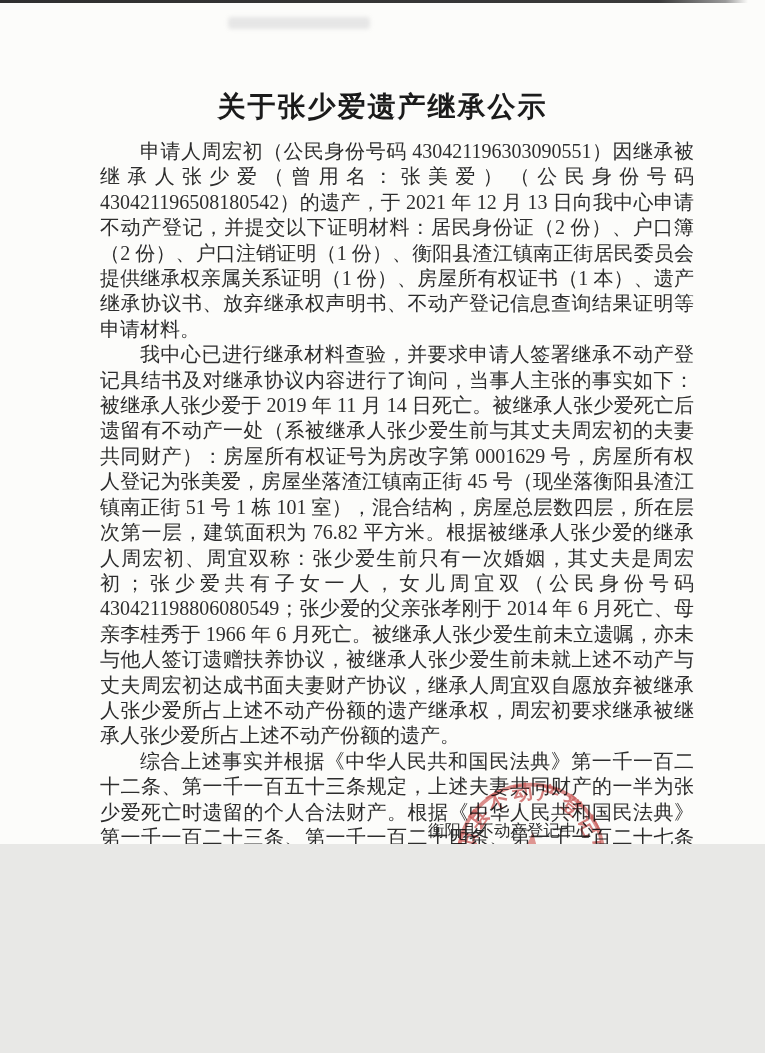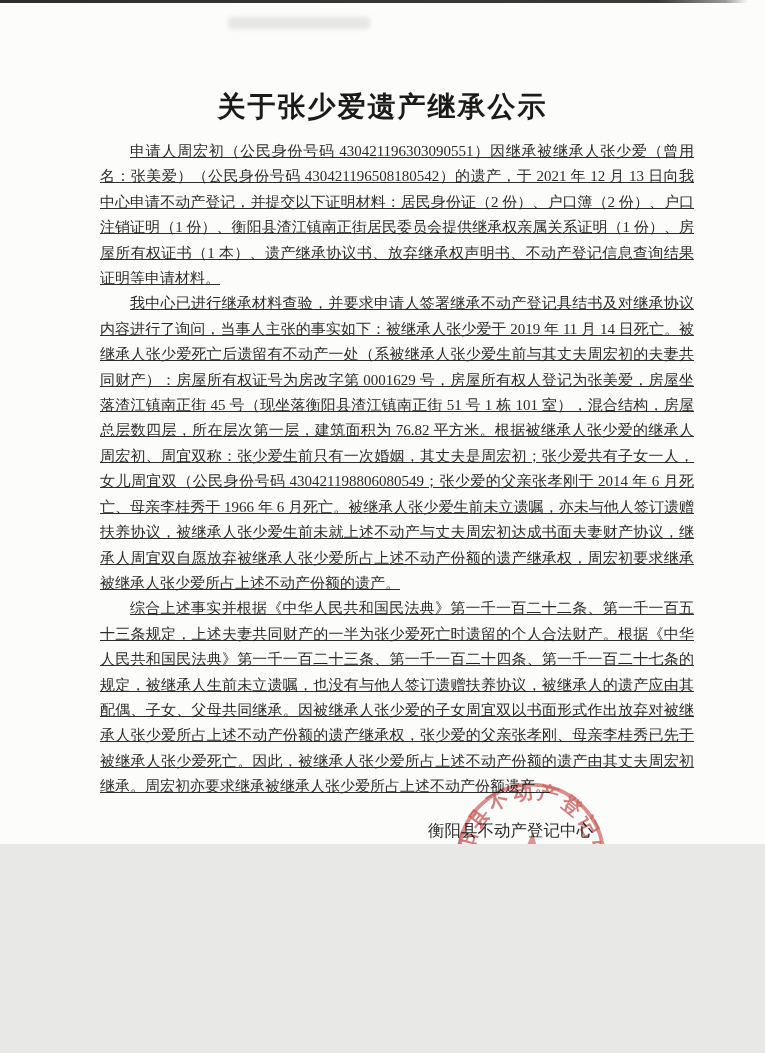--- a/index.html
+++ b/index.html
@@ -30,24 +30,23 @@
     margin:0;
     text-align:center;
     font-size:28px;
     font-weight:700;
     letter-spacing:2px;
     color:#1b1b1b;
   }
   .doc-body {
     position:absolute; top:139px; left:100px;
     width:594px;
-    font-size:15px;
+    font-size:20px;
     line-height:25.4px;
     text-align:justify;
-    text-decoration:underline;
   }
   .doc-body p { margin:0; text-indent:2em; }
   .sig-name {
     position:absolute; top:820px; right:172px;
     font-size:16.5px; color:#2c2c2c;
   }
   .sig-date {
     position:absolute; top:850px; right:188px;
     font-size:15.5px; color:#8b5cf6;
   }

